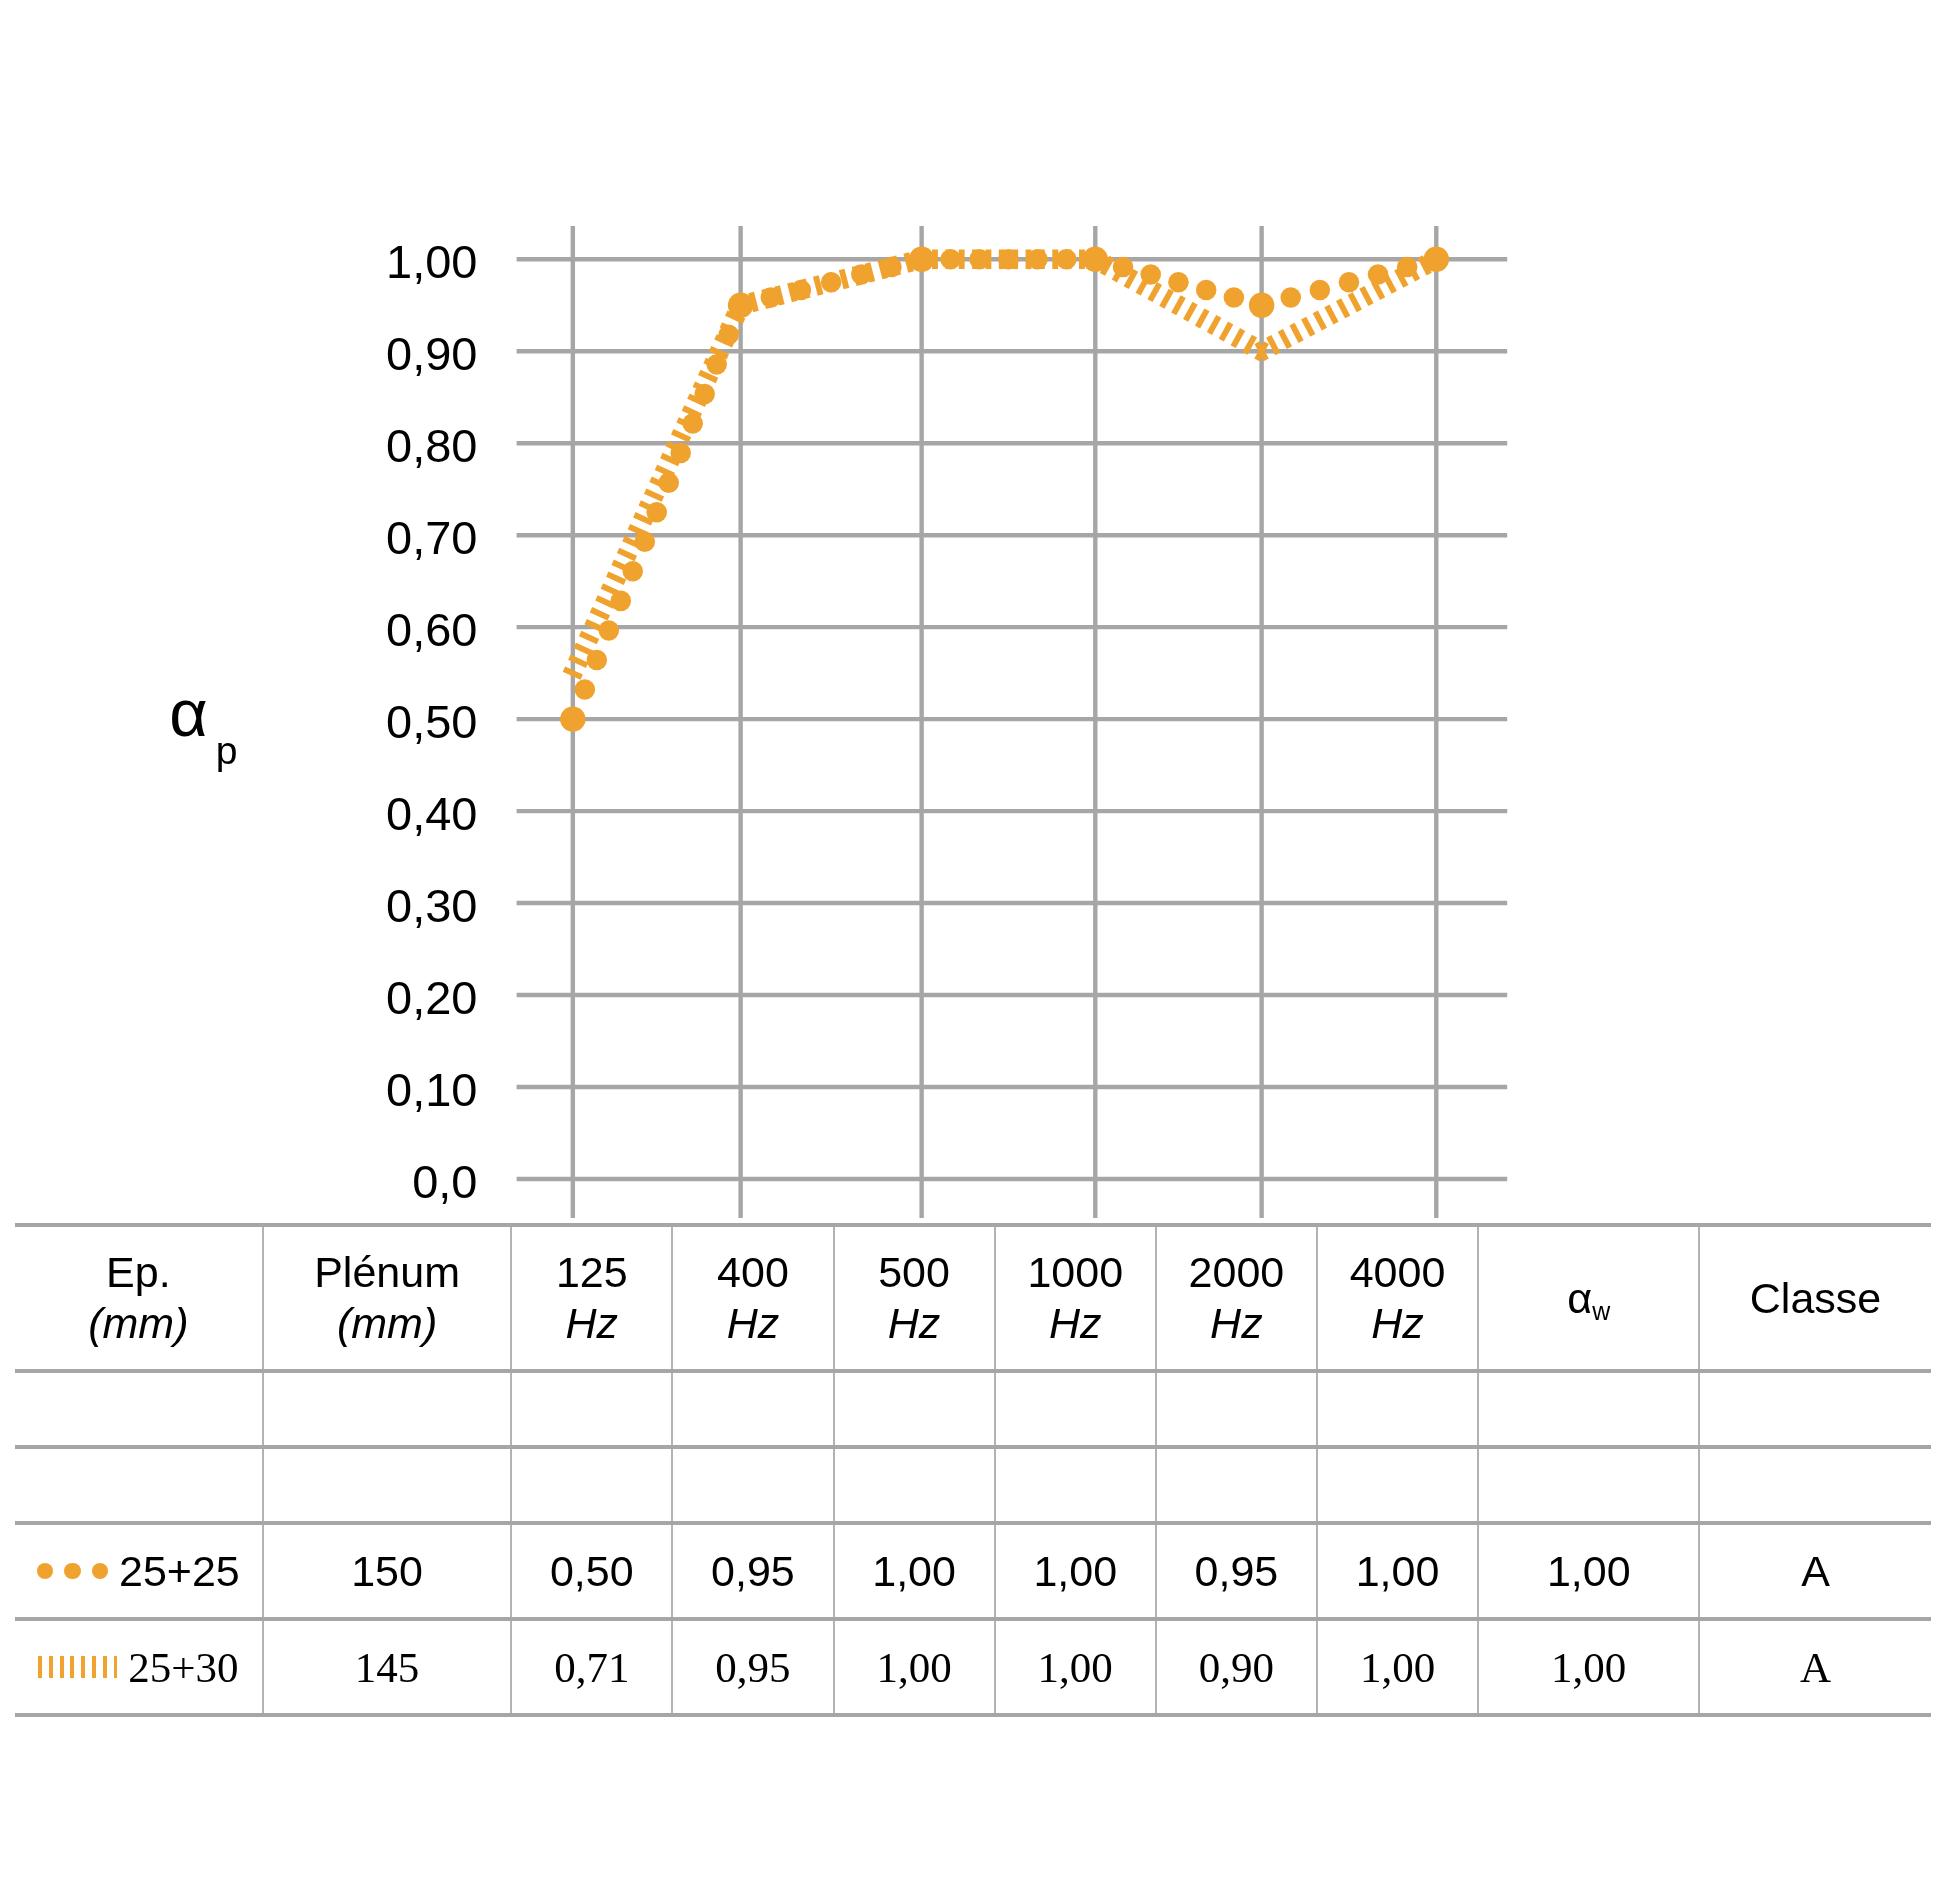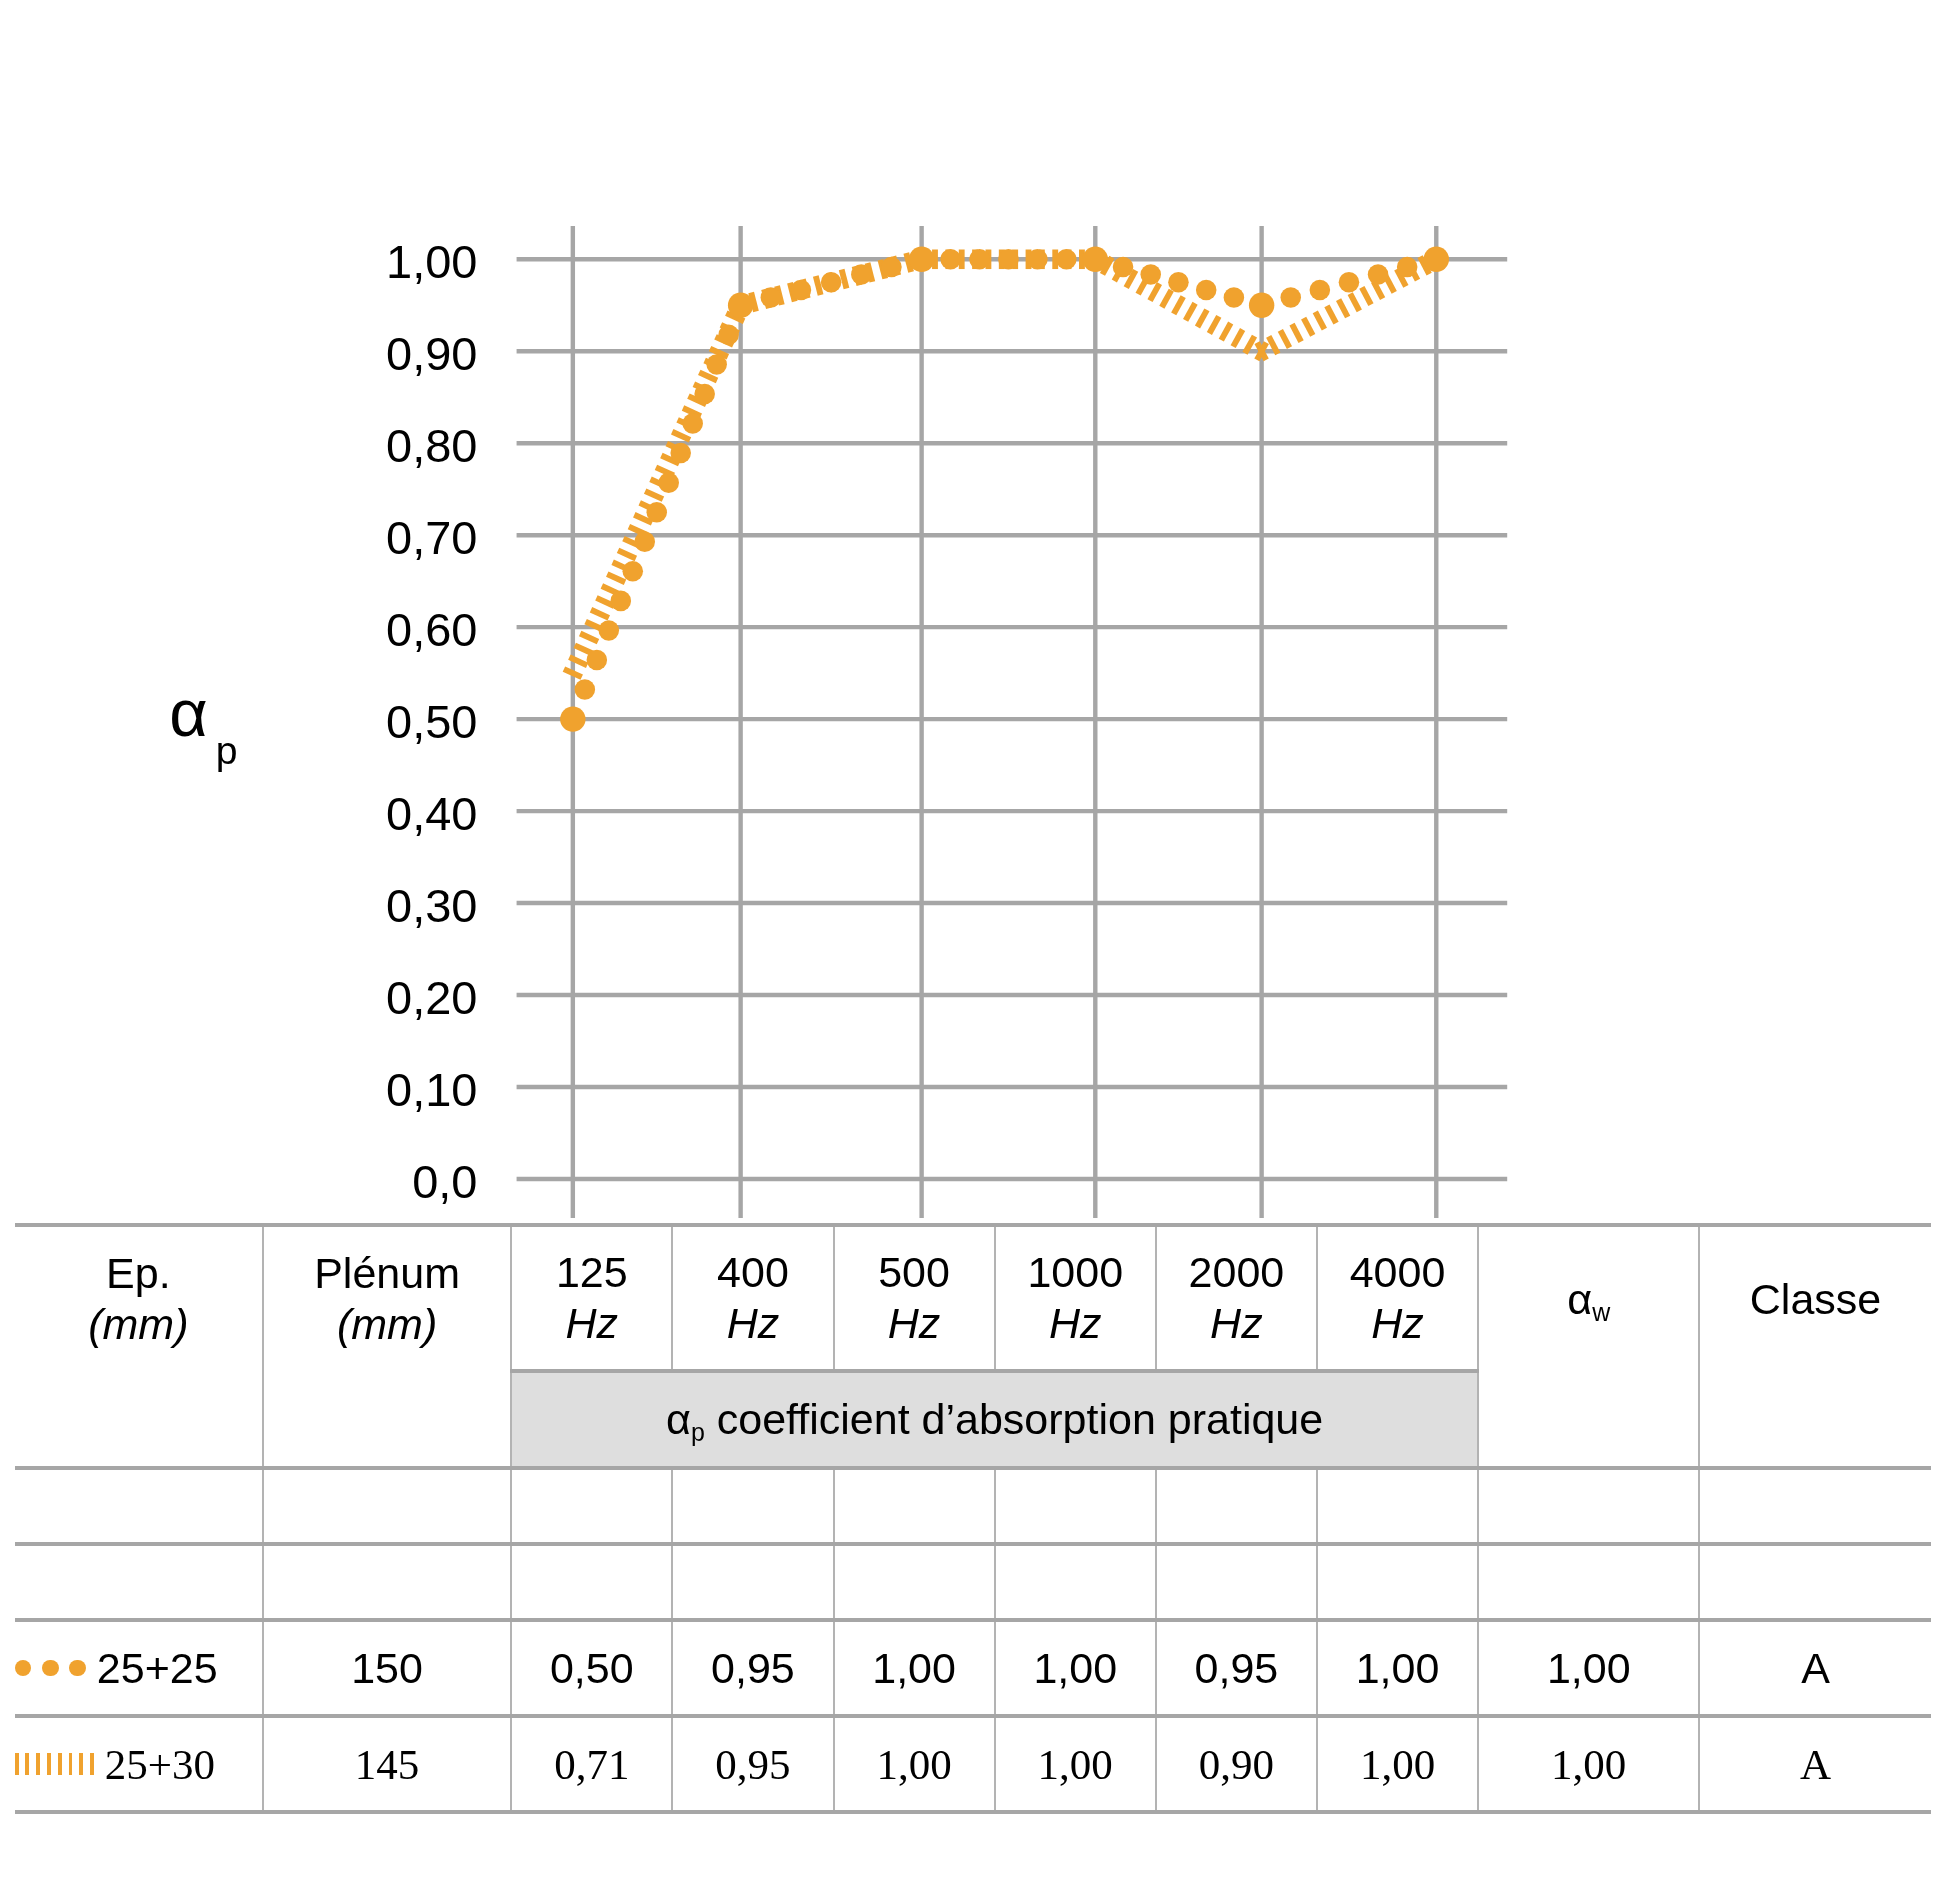--- a/index.html
+++ b/index.html
@@ -99,21 +99,21 @@
   .bold-val { font-weight: bold; }
 
   .legend-cell {
     border-left: none !important;
     position: relative;
     text-align: center;
   }
   .legend-inner {
     display: flex;
     align-items: center;
-    justify-content: flex-start;
+    justify-content: center;
     gap: 0;
   }
   .legend-mark {
     display: inline-flex;
     align-items: center;
     margin-right: 10.8px;
     flex: 0 0 auto;
   }
   .dot {
     width: 16.6px; height: 16.6px; border-radius: 50%;
@@ -390,29 +390,20 @@
       <th class="hdr-cell">
         <span class="l1">4000</span>
         <span class="l2">Hz</span>
       </th>
       <th class="hdr-cell">
         <span>α</span><sub>w</sub>
       </th>
       <th class="hdr-cell no-right">Classe</th>
     </tr>
 
-    <tr>
-      <td class="no-left no-top"></td>
-      <td class="no-top"></td>
-      <td class="band-cell" colspan="6">
-        <span>α</span><sub>p</sub><span> coefficient d’absorption pratique</span>
-      </td>
-      <td class="no-top"></td>
-      <td class="no-right no-top"></td>
-    </tr>
 
     <tr class="blank-row row-topline">
       <td class="no-left"></td>
       <td></td>
       <td></td>
       <td></td>
       <td></td>
       <td></td>
       <td></td>
       <td></td>

